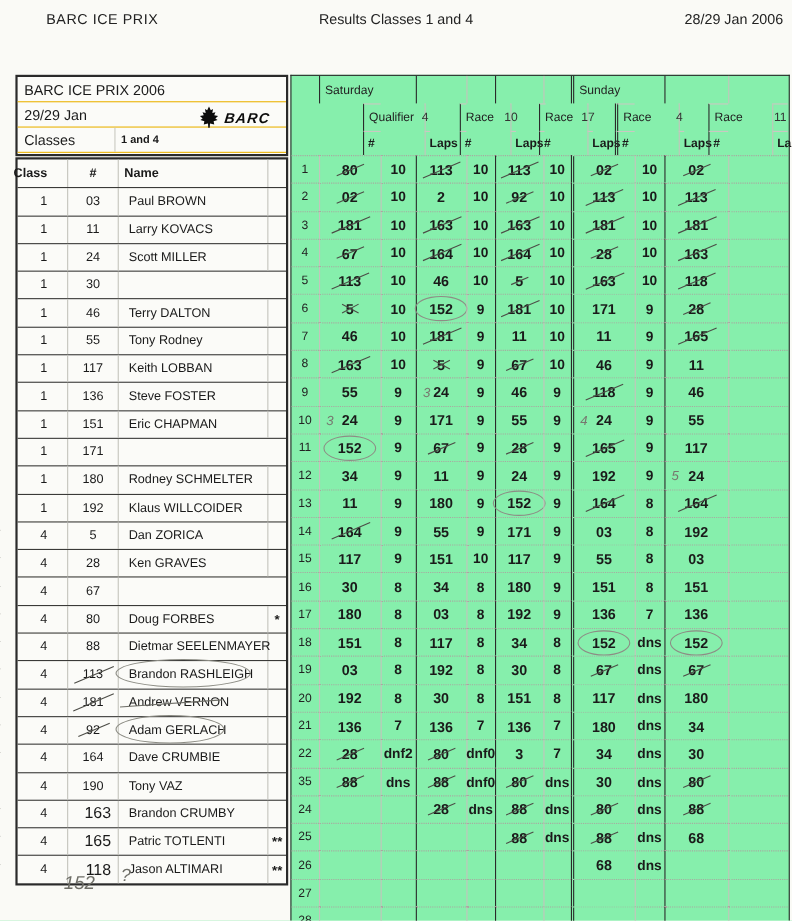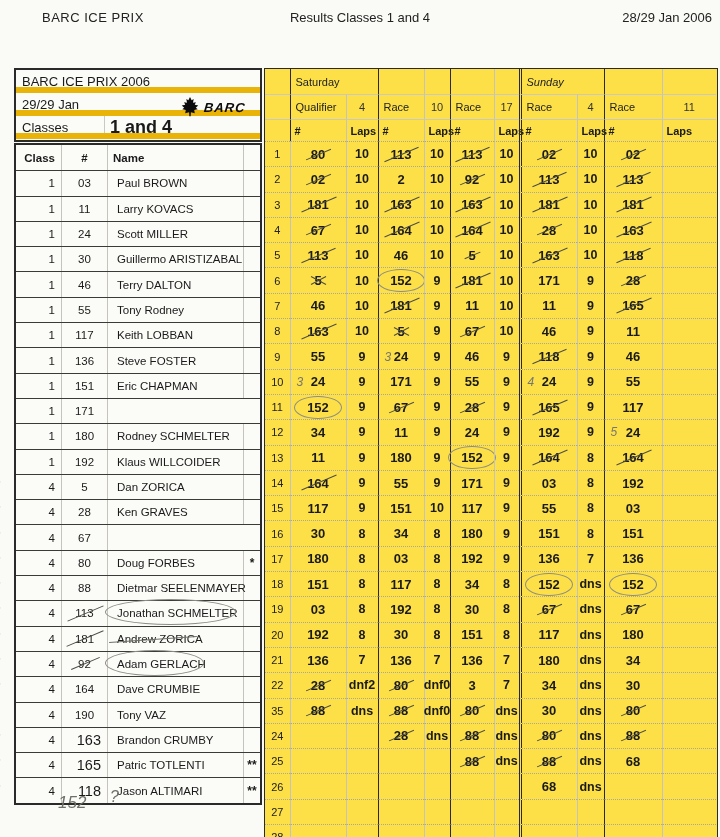--- a/index.html
+++ b/index.html
@@ -9,56 +9,56 @@
     background:#fafaf6; color:#1a1a1a; position:relative;
   }
   .page-head { position:absolute; top:10px; left:0; width:720px; font-size:13px; color:#222; }
   .ph-left { position:absolute; left:22px; letter-spacing:0.5px;margin-left:20px; }
   .ph-center { position:absolute; left:50%; transform:translateX(-50%); }
   .ph-right { position:absolute; right:8px; }
 
   
   .info-box { position:absolute; left:14px; top:68px; width:248px; height:74px;
     border:2px solid #2a2a2a; background:#fbfbf8; }
-  .ib-row { position:relative; height:23px; line-height:23px; border-bottom:6px solid #eab308;
+  .ib-row { position:relative; height:23px; line-height:23px; border-bottom:1px solid #eab308;
     font-size:13px; padding-left:6px; }
   .ib-row:last-child { border-bottom:none; }
-  .ib-classes-val { position:absolute; left:94px; top:0; font-weight:bold; font-size:18px; }
+  .ib-classes-val { position:absolute; left:94px; top:0; font-weight:bold; font-size:10px; }
   .ib-vline { position:absolute; left:88px; top:0; bottom:0; border-left:1px solid #c9c9c1; }
   .logo { position:absolute; right:14px; top:26px; display:flex; align-items:center; gap:3px; }
   .logo svg { display:block; }
   .logo-text { font-weight:bold; font-style:italic; font-size:13px; letter-spacing:1px;
     color:#0c0c0c; transform:skewX(-6deg); }
 
   
   .drivers { position:absolute; left:14px; top:143px; width:248px;
     border:2px solid #2a2a2a; background:#fbfbf8; }
   .d-row { display:grid; grid-template-columns:46px 46px 136px 16px; height:25.3px;
     border-top:1.5px solid #3a3a38; }
   .d-row.hdr { border-top:none; font-weight:bold; font-size:13px; }
   .d-row.hdr .d-cls,.d-row.hdr .d-num { font-weight:bold; }
   .d-cls { position:relative; display:flex; align-items:center; justify-content:flex-end;
-    padding-right:6px; font-size:11.5px; border-right:1px solid #c4c4bc; }
+    padding-right:18px; font-size:11.5px; border-right:1px solid #c4c4bc; }
   .d-num { display:flex; align-items:center; justify-content:center; font-size:11.5px;
     border-right:1px solid #c4c4bc; }
   .d-num.big { font-size:14.5px; justify-content:flex-end; padding-right:2px; }
   .d-name { display:flex; align-items:center; padding-left:5px; font-size:11.5px;
     border-right:1px solid #c4c4bc; white-space:nowrap; }
   .d-mark { display:flex; align-items:center; justify-content:center; font-size:12px; font-weight:bold; }
   .check { position:absolute; left:-38px; width:34px; text-align:center; color:#77776f;
     font-size:15px; transform:rotate(-8deg); font-style:italic; }
 
   
   .grid { position:absolute; left:264px; top:68px; width:454px; height:769px;
-    border:1.5px solid #2a2a2a; border-bottom:none; background:#fde047;
+    border:1.5px solid #2a2a2a; border-bottom:none; background:#86efac;
     display:grid; grid-template-columns:24.5px 56px 32px 46px 26px 44px 25px 58px 27px 58px 54.5px;
     grid-auto-rows:25.3px; grid-template-rows:25px 25px 22px; }
   .gc { position:relative; display:flex; align-items:center; justify-content:center;
     font-size:13px; overflow:visible; }
-  .gc.hrow { border-top:1px solid #c9c9c1; }
+  .gc.hrow { border-top:1px solid #c9c9c1;margin-left:40px; }
   .gc.drow { border-top:1px dotted #a8a8a0; }
   .ll { border-left:1px solid #c4c4bc; }
   .hl { border-left:1.5px solid #2a2a2a; }
   .dl { border-left:3px double #2a2a2a; }
   .day-lab, .race-lab { justify-content:flex-start; padding-left:5px; font-size:11px; color:#222; }
   .race-no { font-size:11px; color:#333; }
   .sub-lab { justify-content:flex-start; padding-left:4px; font-size:11px; font-weight:bold; }
   .pos { font-size:11px; color:#222; }
   .num { font-weight:bold; position:relative; padding:0 2px; }
   .laps { font-weight:bold; font-size:12.5px; }
@@ -142,23 +142,20 @@
       <div class="d-name">
         <span class="nm-wrap">Scott MILLER</span>
       </div>
       <div class="d-mark"></div>
     </div>
     <div class="d-row">
       <div class="d-cls">1</div>
       <div class="d-num">
         <span class="nm-wrap">30</span>
       </div>
-      <div class="d-name">
-        <span class="nm-wrap">Guillermo ARISTIZABAL</span>
-      </div>
       <div class="d-mark"></div>
     </div>
     <div class="d-row">
       <div class="d-cls">1</div>
       <div class="d-num">
         <span class="nm-wrap">46</span>
       </div>
       <div class="d-name">
         <span class="nm-wrap">Terry DALTON</span>
       </div>
@@ -277,31 +274,31 @@
         <span class="nm-wrap">Dietmar SEELENMAYER</span>
       </div>
       <div class="d-mark"></div>
     </div>
     <div class="d-row">
       <div class="d-cls">4<span class="check">✓</span></div>
       <div class="d-num">
         <span class="nm-wrap st">113</span>
       </div>
       <div class="d-name">
-        <span class="nm-wrap name-ci">Jonathan SCHMELTER</span>
+        <span class="nm-wrap name-ci">Brandon RASHLEIGH</span>
       </div>
       <div class="d-mark"></div>
     </div>
     <div class="d-row">
       <div class="d-cls">4<span class="check">✓</span></div>
       <div class="d-num">
         <span class="nm-wrap st">181</span>
       </div>
       <div class="d-name">
-        <span class="nm-wrap name-st">Andrew ZORICA</span>
+        <span class="nm-wrap name-st">Andrew VERNON</span>
       </div>
       <div class="d-mark"></div>
     </div>
     <div class="d-row">
       <div class="d-cls">4<span class="check">✓</span></div>
       <div class="d-num">
         <span class="nm-wrap st">92</span>
       </div>
       <div class="d-name">
         <span class="nm-wrap name-ci">Adam GERLACH</span>
@@ -360,21 +357,21 @@
     </div>
   </div>
 
 <div class="grid" id="grid">
     <div class="gc "></div>
     <div class="gc hl day-lab hdrA" style="grid-column: 2 / span 2;">Saturday</div>
     <div class="gc hl hdrA"></div>
     <div class="gc ll hdrA"></div>
     <div class="gc hl hdrA"></div>
     <div class="gc ll hdrA"></div>
-    <div class="gc dl day-lab hdrA" style="grid-column: 8 / span 2; font-style: italic;">Sunday</div>
+    <div class="gc dl day-lab hdrA" style="grid-column: 8 / span 2;">Sunday</div>
     <div class="gc hl hdrA"></div>
     <div class="gc ll hdrA"></div>
     <div class="gc hrow"></div>
     <div class="gc hl race-lab hrow hdr">Qualifier</div>
     <div class="gc ll race-no hrow hdr">4</div>
     <div class="gc hl race-lab hrow hdr">Race</div>
     <div class="gc ll race-no hrow hdr">10</div>
     <div class="gc hl race-lab hrow hdr">Race</div>
     <div class="gc ll race-no hrow hdr">17</div>
     <div class="gc dl race-lab hrow hdr">Race</div>

